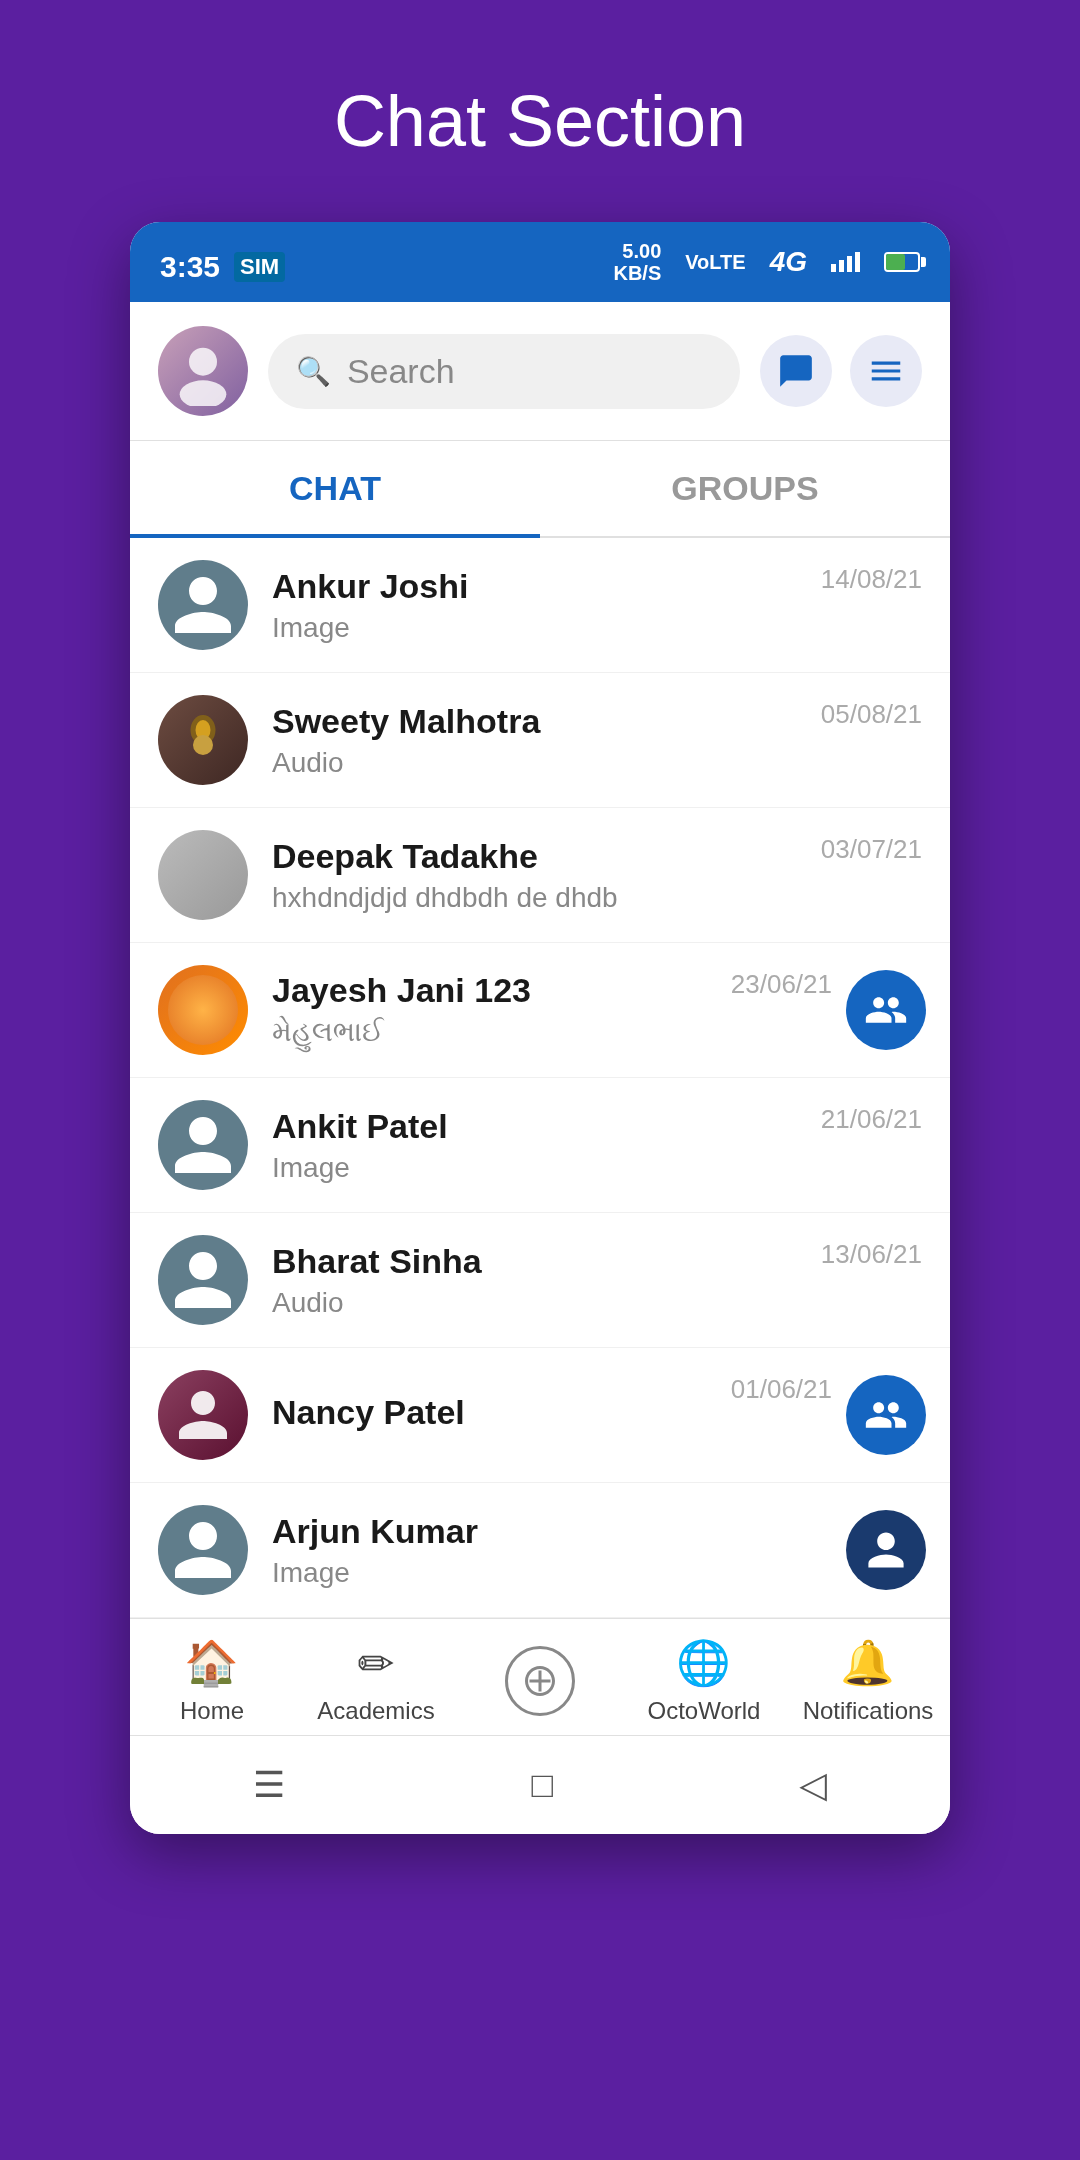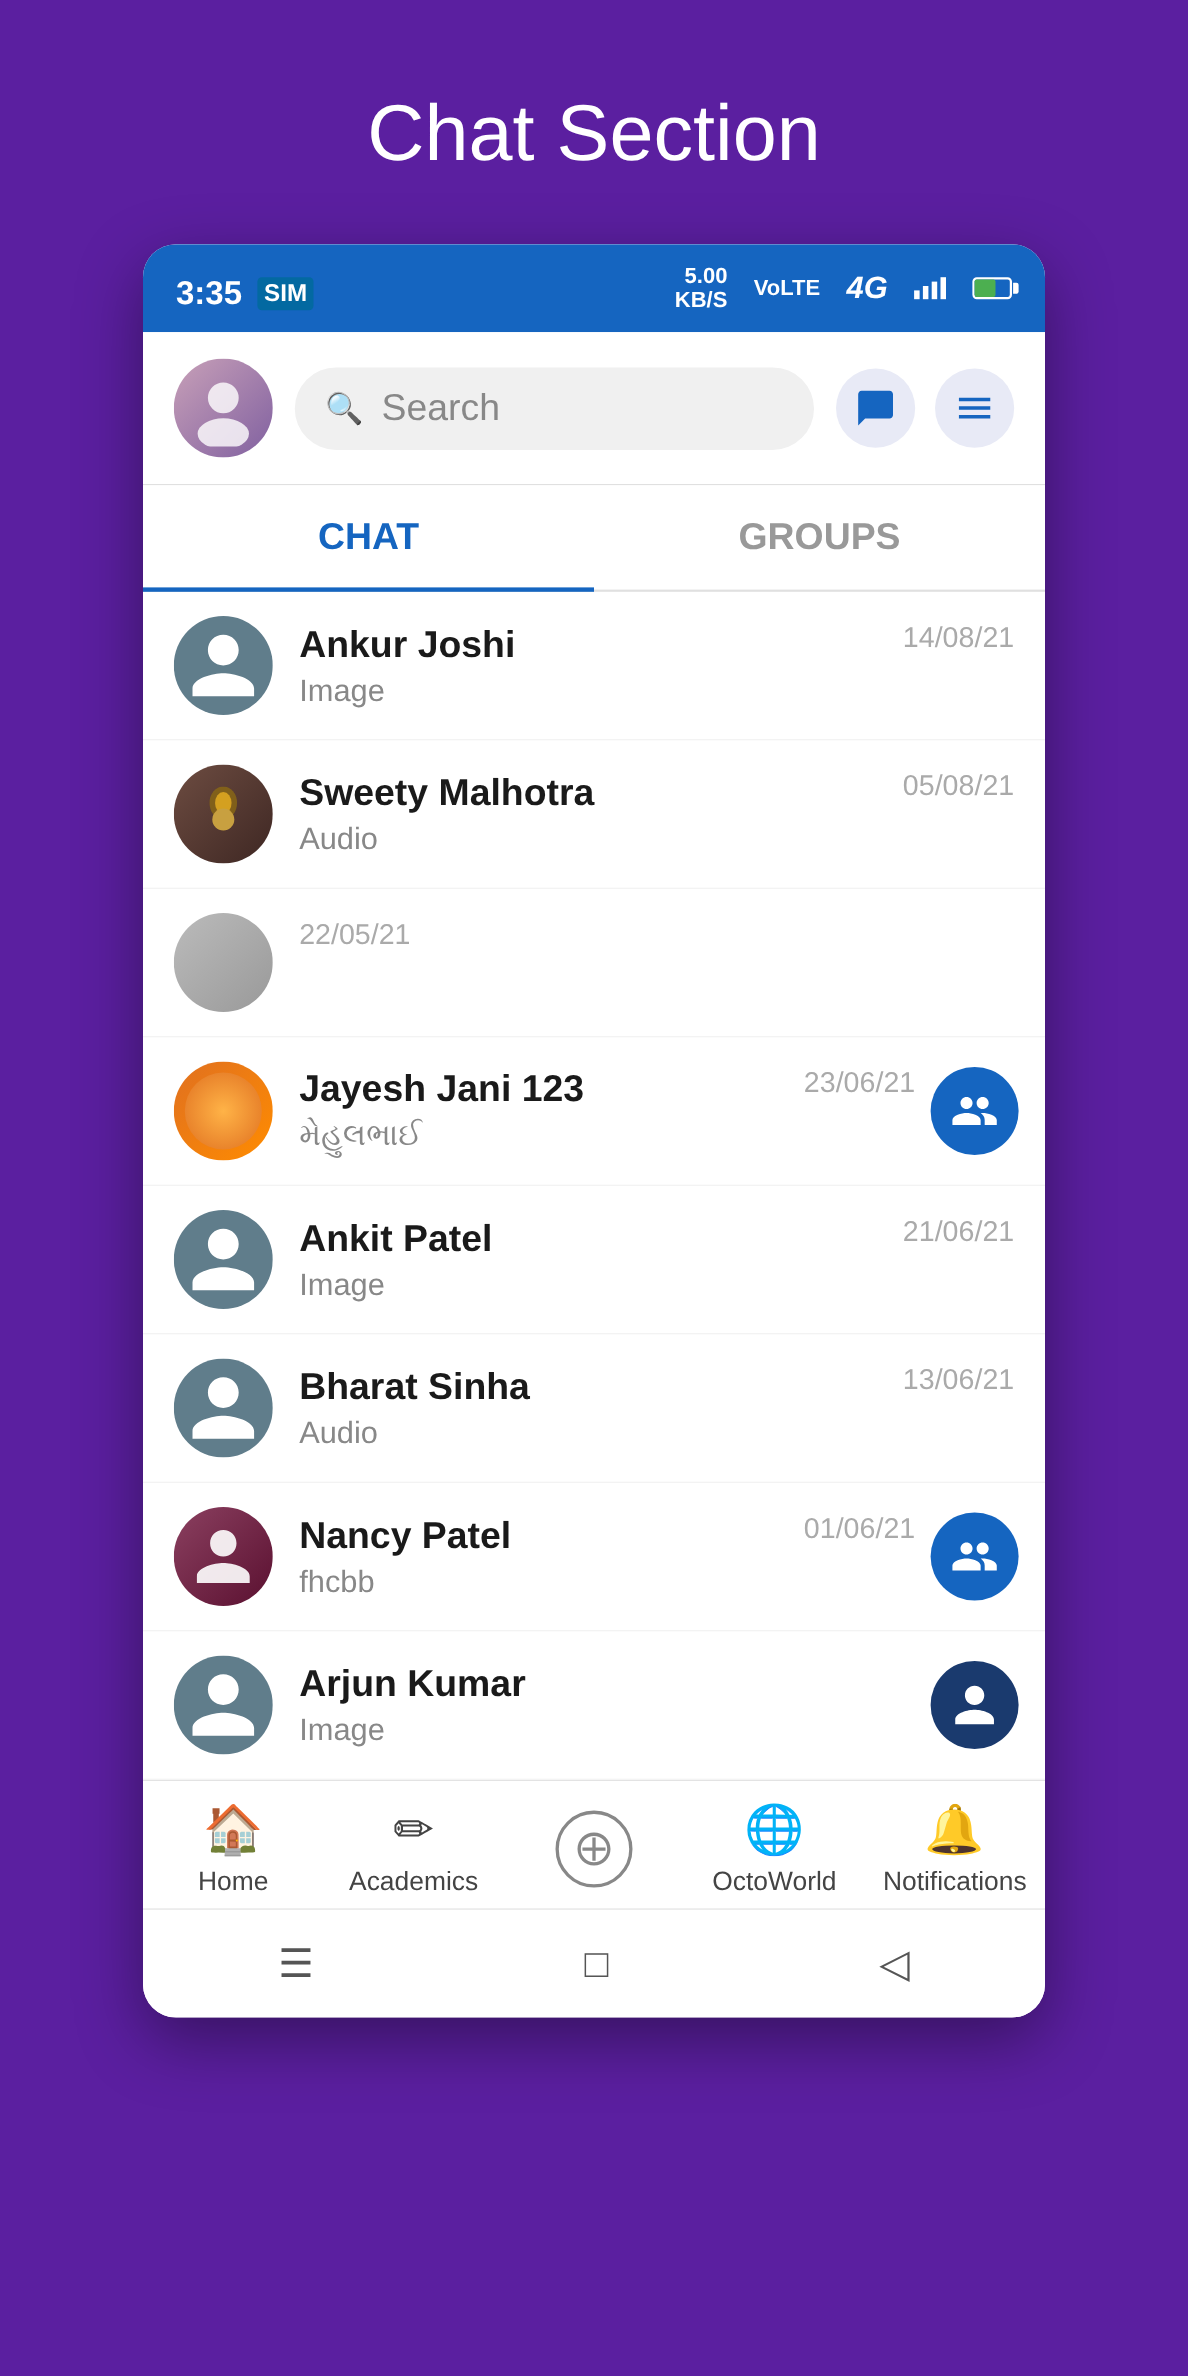--- a/index.html
+++ b/index.html
@@ -380,21 +380,25 @@
         <div class="chat-last-msg">Audio</div>
       </div>
       <div class="chat-date">05/08/21</div>
     </div>
 
     <div class="chat-item">
       <div class="chat-avatar">
         <div style="width:100%;height:100%;background:linear-gradient(135deg,#bbb,#999);display:flex;align-items:center;justify-content:center;">
         </div>
       </div>
-      <div class="chat-date">22/05/21</div>
+      <div class="chat-info">
+        <div class="chat-name">Deepak Tadakhe</div>
+        <div class="chat-last-msg">hxhdndjdjd dhdbdh de dhdb</div>
+      </div>
+      <div class="chat-date">03/07/21</div>
     </div>
 
     <div class="chat-item" style="position:relative;padding-left:28px;">
       <div class="chat-avatar">
         <div style="width:100%;height:100%;background:linear-gradient(135deg,#e07020,#ff8c00);display:flex;align-items:center;justify-content:center;">
           <div style="width:70px;height:70px;background:radial-gradient(circle,#ffb347,#e07020);border-radius:50%;"></div>
         </div>
       </div>
       <div class="chat-info">
         <div class="chat-name">Jayesh Jani 123</div>
@@ -441,21 +445,20 @@
     <div class="chat-item" style="position:relative;">
       <div class="chat-avatar">
         <div style="width:100%;height:100%;background:linear-gradient(135deg,#8B4060,#5a1030);display:flex;align-items:center;justify-content:center;">
           <svg width="60" height="60" viewBox="0 0 24 24" fill="white" opacity="0.9">
             <path d="M12 12c2.7 0 4.8-2.1 4.8-4.8S14.7 2.4 12 2.4 7.2 4.5 7.2 7.2 9.3 12 12 12zm0 2.4c-3.2 0-9.6 1.6-9.6 4.8v2.4h19.2v-2.4c0-3.2-6.4-4.8-9.6-4.8z"></path>
           </svg>
         </div>
       </div>
       <div class="chat-info">
         <div class="chat-name">Nancy Patel</div>
-        <div class="chat-last-msg">fhcbb</div>
       </div>
       <div class="chat-date" style="color:#aaa;font-size:26px;align-self:flex-start;padding-top:4px;margin-right:90px;">01/06/21</div>
       <div class="fab-group" style="position:absolute;right:24px;bottom:auto;top:50%;transform:translateY(-50%);">
         <svg width="44" height="44" viewBox="0 0 24 24" fill="white">
           <path d="M16 11c1.66 0 2.99-1.34 2.99-3S17.66 5 16 5c-1.66 0-3 1.34-3 3s1.34 3 3 3zm-8 0c1.66 0 2.99-1.34 2.99-3S9.66 5 8 5C6.34 5 5 6.34 5 8s1.34 3 3 3zm0 2c-2.33 0-7 1.17-7 3.5V19h14v-2.5c0-2.33-4.67-3.5-7-3.5zm8 0c-.29 0-.62.02-.97.05 1.16.84 1.97 1.97 1.97 3.45V19h6v-2.5c0-2.33-4.67-3.5-7-3.5z"></path>
         </svg>
       </div>
     </div>
 
     <div class="chat-item" style="position:relative;">

